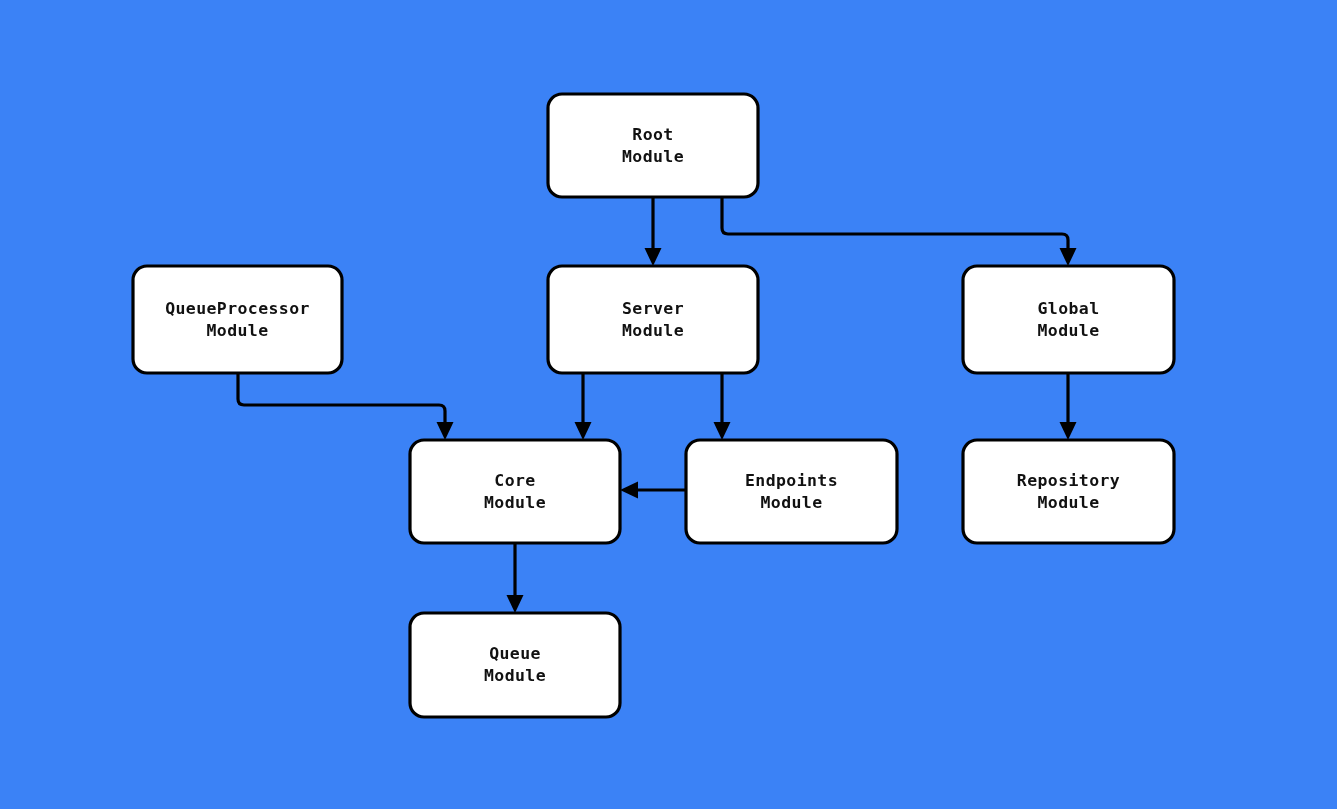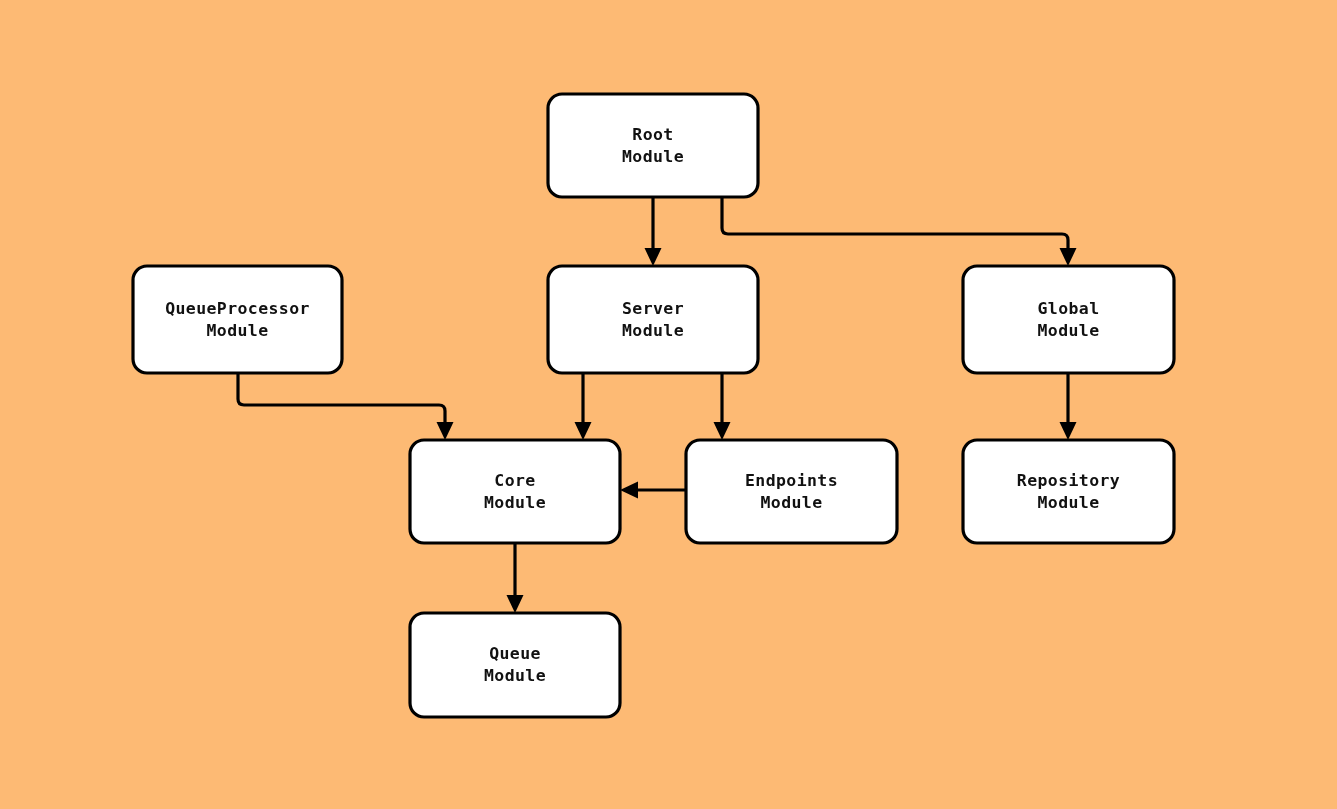--- a/index.html
+++ b/index.html
@@ -11,21 +11,21 @@
   body {
     width: 1337px;
     height: 809px;
     overflow: hidden;
     font-family: "DejaVu Sans Mono", "Liberation Mono", monospace;
   }
   #diagram-root {
     position: relative;
     width: 1337px;
     height: 809px;
-    background: #fdba74;
+    background: #3b82f6;
   }
   svg#diagram-canvas {
     display: block;
     width: 1337px;
     height: 809px;
   }
   .node-box {
     fill: #ffffff;
     stroke: #000000;
     stroke-width: 3.2;

